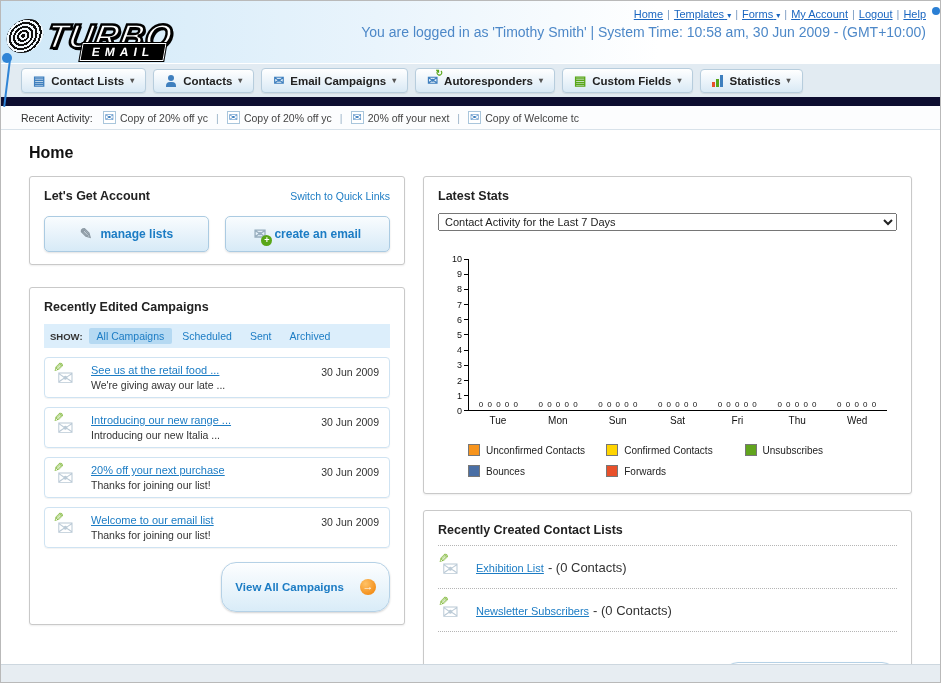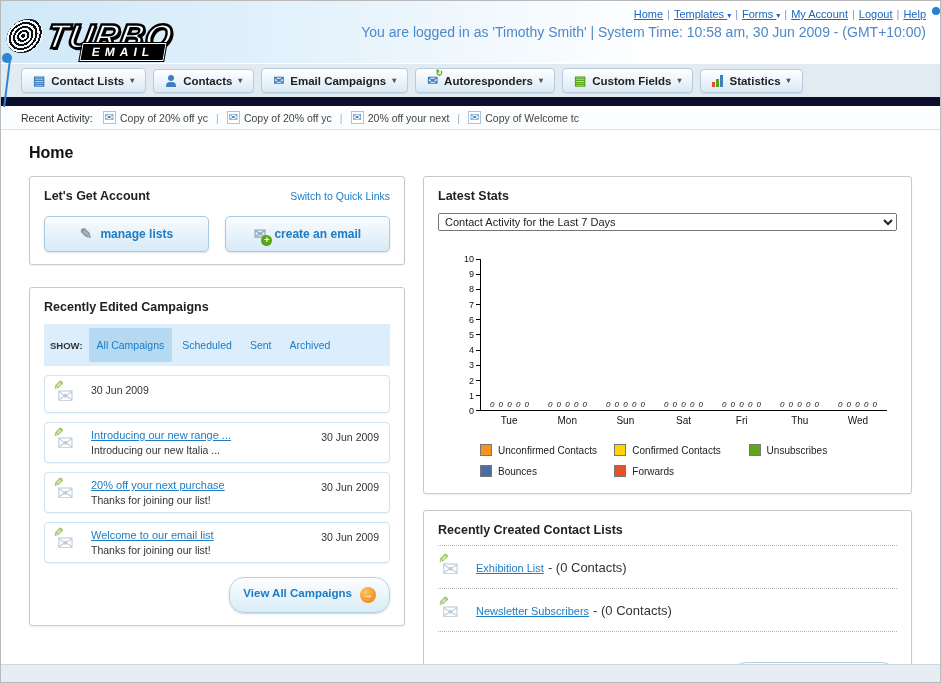--- a/index.html
+++ b/index.html
@@ -64,44 +64,44 @@
   .gs-buttons { display:flex; gap:16px; margin-top:13px; }
   .gs-btn { flex:1; display:flex; align-items:center; justify-content:center; gap:8px; padding:8px 6px; background:linear-gradient(#f9fcfe,#d7eaf7); border:1px solid #abcbe2; border-radius:5px; font-size:12px; font-weight:bold; color:#1c7cc4; cursor:pointer; box-shadow:0 1px 2px rgba(0,0,0,.12); }
   .pencil-icon { font-size:15px; color:#8d9aa4; }
   .mail-plus { position:relative; font-size:15px; color:#9ab0c0; }
   .mail-plus .plus { position:absolute; right:-6px; bottom:-3px; width:11px; height:11px; background:#58a618; color:#fff; border-radius:50%; font-size:9px; line-height:11px; text-align:center; font-weight:bold; }
 
   
   .campaigns .panel-title { margin-bottom:10px; }
   .ctab-row { background:#dceefb; display:flex; align-items:center; padding:4px 6px; gap:2px; margin-top:8px; }
   .show-label { font-size:9.5px; font-weight:bold; color:#333; margin-right:4px; }
-  .ctab { font-size:10.5px; color:#1c7cc4; padding:11px 8px; cursor:pointer; border-radius:2px;text-align:center; }
+  .ctab { font-size:10.5px; color:#1c7cc4; padding:2px 8px; cursor:pointer; border-radius:2px;text-align:center; }
   .ctab.active { background:#b5d9f2; }
   .citem { border:1px solid #cfe3f2; border-radius:4px; margin-top:9px; padding:6px 10px; display:flex; gap:10px; box-shadow:0 1px 1px rgba(0,0,0,.05); cursor:pointer; }
   .cicon { position:relative; width:26px; height:24px; flex:none; }
   .cicon .env { font-size:20px; color:#bccbd7; position:absolute; left:2px; top:2px; }
   .cicon .pen { font-size:13px; color:#6fae1f; position:absolute; left:-2px; top:-4px; transform:scaleX(-1); }
   .citem-text { flex:1; }
   .citem-title { font-size:11px; color:#1c7cc4; text-decoration:underline; }
   .citem-sub { font-size:10.5px; color:#333; margin-top:3px; }
   .citem-date { font-size:10.5px; color:#333; flex:none; margin-top:2px; }
   .view-all-row { display:flex; justify-content:flex-end; margin-top:14px; }
-  .pill-btn { display:flex; align-items:flex-start; gap:8px; padding:9px 13px; background:linear-gradient(#fdfeff,#d9ecf8); border:1px solid #b5d1e6; border-radius:15px; font-size:11.5px; font-weight:bold; color:#1c7cc4; box-shadow:0 1px 2px rgba(0,0,0,.18); cursor:pointer; }
+  .pill-btn { display:flex; align-items:center; gap:16px; padding:16px 13px; background:linear-gradient(#fdfeff,#d9ecf8); border:1px solid #b5d1e6; border-radius:15px; font-size:11.5px; font-weight:bold; color:#1c7cc4; box-shadow:0 1px 2px rgba(0,0,0,.18); cursor:pointer; }
   .arrow-circle { width:16px; height:16px; border-radius:50%; background:radial-gradient(circle at 35% 30%, #ffc266, #ef7d00); color:#fff; font-size:11px; line-height:15px; text-align:center; font-weight:bold; }
 
   
   .stats { margin-bottom:16px; }
   .stats-select { width:100%; margin-top:10px; font-size:11px; font-family:"Liberation Sans",sans-serif; color:#222; padding:1px 2px; }
-  .chart-wrap { margin:28px 10px 0 18px; }
+  .chart-wrap { margin:28px 10px 0 6px; }
   .chart-flex { display:flex; align-items:flex-start; }
   .y-axis { width:24px; height:152px; display:flex; flex-direction:column; justify-content:space-between; flex:none; }
   .ytick { display:flex; justify-content:flex-end; align-items:center; height:0; font-size:9px; color:#111; }
   .ytick .tickmark { width:4px; height:1px; background:#000; margin-left:2px; }
   .plot { flex:1; height:152px; border-left:1px solid #000; border-bottom:1px solid #000; position:relative; }
-  .zeros { position:absolute; left:0; right:0; bottom:1px; display:flex;font-style:italic; }
+  .zeros { position:absolute; left:0; right:0; bottom:1px; display:flex; }
   .zgroup { flex:1; text-align:center; font-size:8px; color:#111; white-space:nowrap; letter-spacing:1px; }
   .x-labels { display:flex; margin-left:24px; margin-top:4px; }
   .xlabel { flex:1; text-align:center; font-size:10px; color:#111; }
   .legend { margin:18px 0 4px 24px; display:flex; flex-wrap:wrap; row-gap:9px; }
   .litem { display:flex; align-items:center; gap:6px; font-size:10px; color:#222; width:33%; }
   .swatch { width:12px; height:12px; border:1px solid #777; flex:none; }
 
   
   .clists .panel-title { padding-bottom:8px; border-bottom:1px dotted #b5b5b5; }
   .clist-item { display:flex; align-items:center; gap:10px; padding:9px 2px; border-bottom:1px dotted #b5b5b5; cursor:pointer; }
@@ -227,20 +227,24 @@
             <span class="ctab">Scheduled</span>
             <span class="ctab">Sent</span>
             <span class="ctab">Archived</span>
           </div>
 
           <div class="citem">
             <span class="cicon">
                 <span class="env">✉</span>
                 <span class="pen">✎</span>
               </span>
+            <span class="citem-text">
+              <div class="citem-title">See us at the retail food ...</div>
+              <div class="citem-sub">We're giving away our late ...</div>
+            </span>
             <span class="citem-date">30 Jun 2009</span>
           </div>
           <div class="citem">
             <span class="cicon">
                 <span class="env">✉</span>
                 <span class="pen">✎</span>
               </span>
             <span class="citem-text">
               <div class="citem-title">Introducing our new range ...</div>
               <div class="citem-sub">Introducing our new Italia ...</div>

